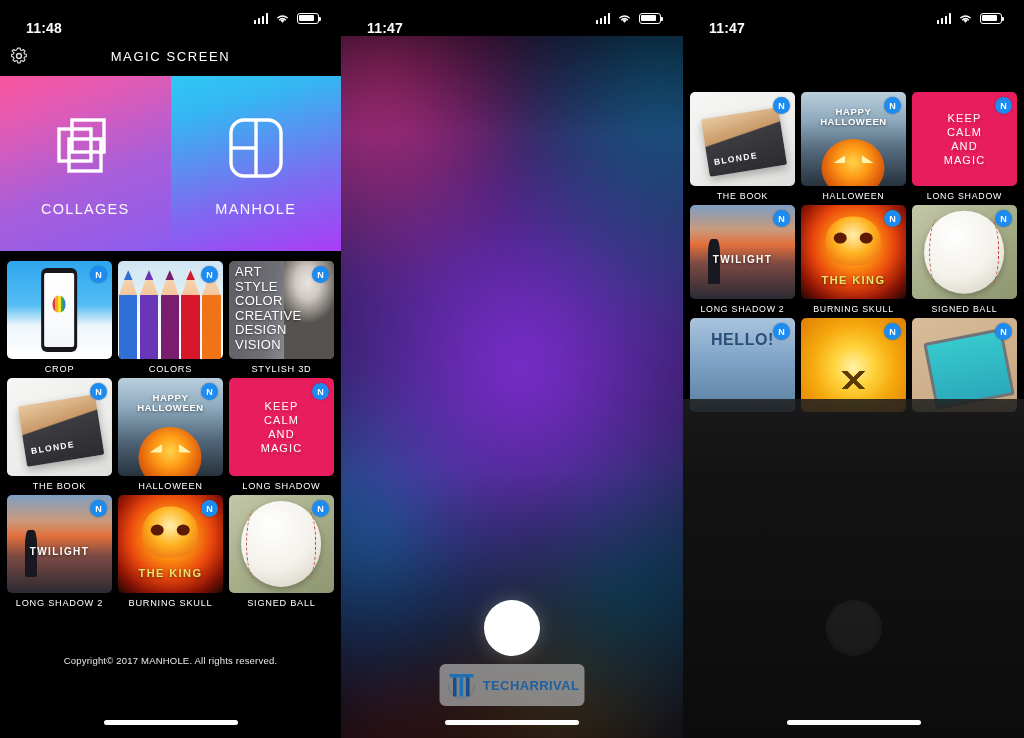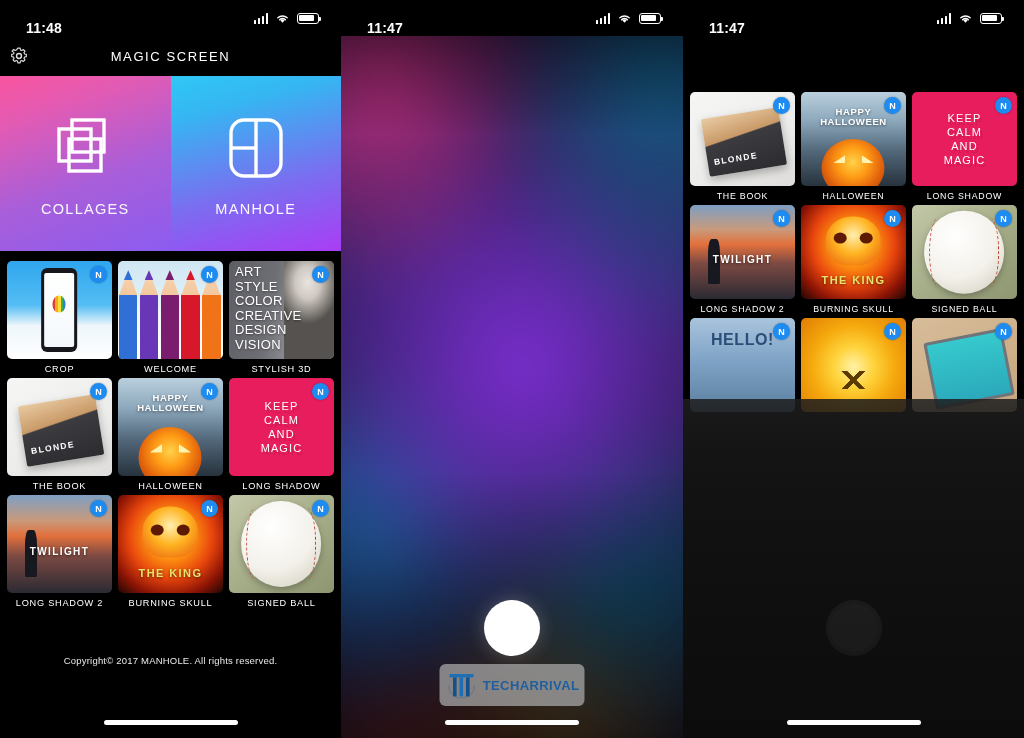--- a/index.html
+++ b/index.html
@@ -247,21 +247,21 @@
         </div>
         <div class="cell">
           <div class="thumb a-colors">
             <div class="pen" style="left:1%;background:#2f6fd6"></div>
             <div class="pen" style="left:20.8%;background:#6a36b8"></div>
             <div class="pen" style="left:40.6%;background:#7a1d6e"></div>
             <div class="pen" style="left:60.400000000000006%;background:#d7182a"></div>
             <div class="pen" style="left:80.2%;background:#f07318"></div>
             <span class="nbadge">N</span>
           </div>
-          <div class="cap">WELCOME</div>
+          <div class="cap">COLORS</div>
         </div>
         <div class="cell">
           <div class="thumb a-art">
             <div class="face"></div>
             <div class="words">ART<br>STYLE<br>COLOR<br>CREATIVE<br>DESIGN<br>VISION</div>
             <span class="nbadge">N</span>
           </div>
           <div class="cap">STYLISH 3D</div>
         </div>
         <div class="cell">

